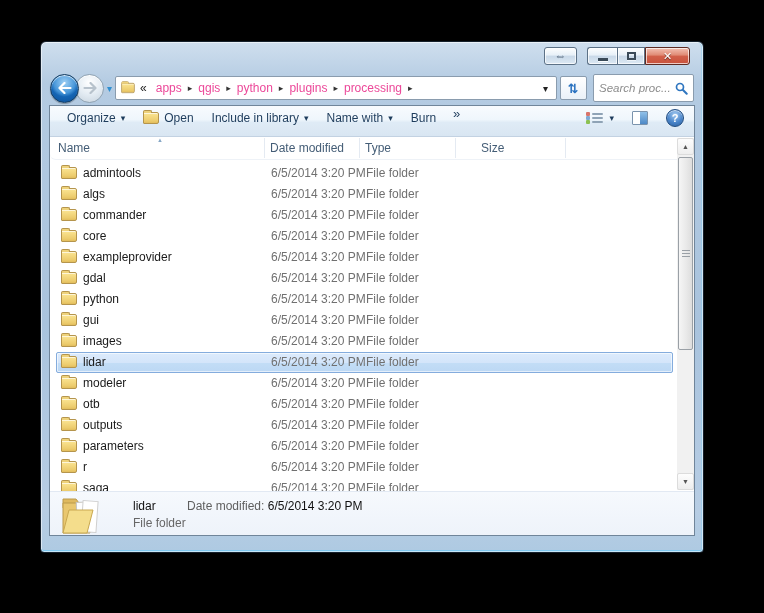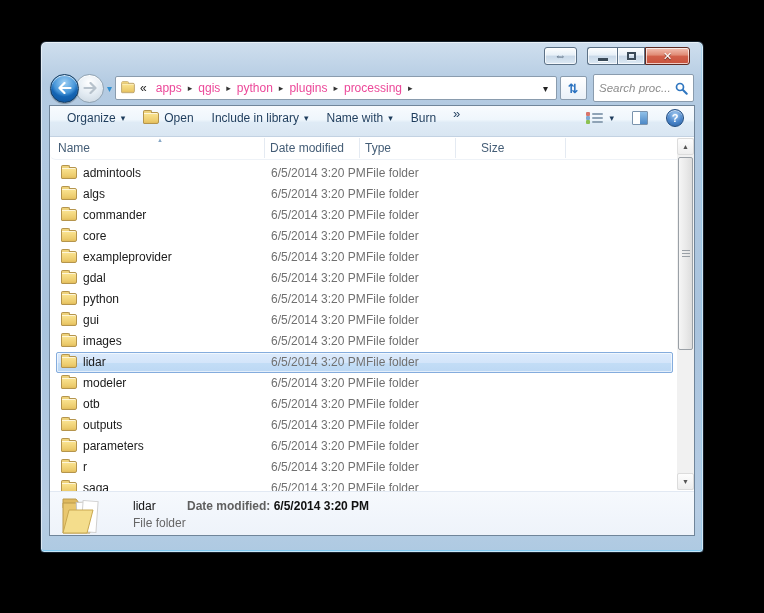--- a/index.html
+++ b/index.html
@@ -109,21 +109,21 @@
   .sthumb{position:absolute;left:1px;width:15px;top:19px;height:193px;border:1px solid #9aa0a6;border-radius:2px;
           background:linear-gradient(90deg,#f6f6f6,#e8e8e8 60%,#dddddd);box-sizing:border-box;
           display:flex;flex-direction:column;align-items:center;justify-content:center;gap:2px;}
   .sthumb i{display:block;width:8px;height:1px;background:#9aa0a6;}
 
   
   .details{height:43px;flex:0 0 auto;position:relative;border-top:1px solid #e2e9f3;
            background:linear-gradient(180deg,#f6f9fd 0%,#eef3fa 100%);}
   .bigicon{position:absolute;left:10px;top:1px;}
   .dname{position:absolute;left:83px;top:7px;font-size:12px;color:#111;}
-  .ddate{position:absolute;left:137px;top:7px;font-size:12px;color:#111;font-weight:bold;}
+  .ddate{position:absolute;left:137px;top:7px;font-size:12px;color:#111;}
   .ddate .lbl{color:#5f5f5f;}
   .dtype{position:absolute;left:83px;top:24px;font-size:12px;color:#666;}
 </style>
 </head>
 <body>
 
 <div class="win">
 
   <div class="capbtns">
     <div class="cbtn extra">

